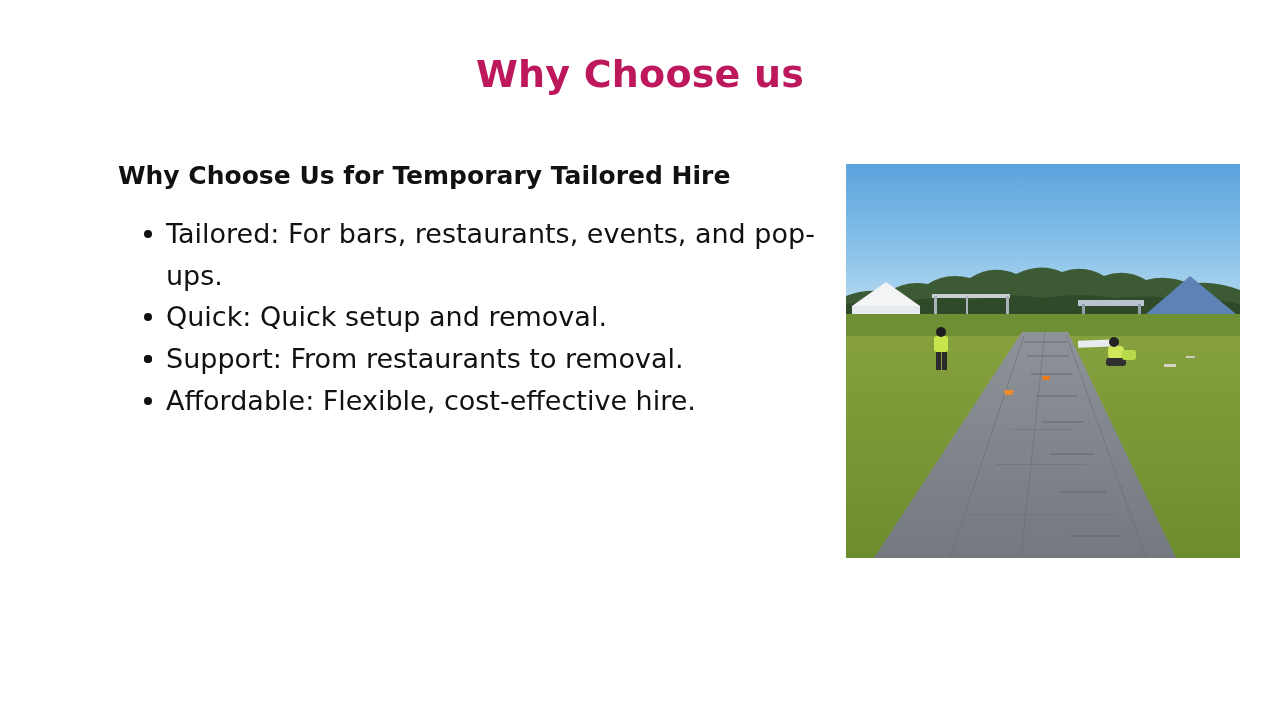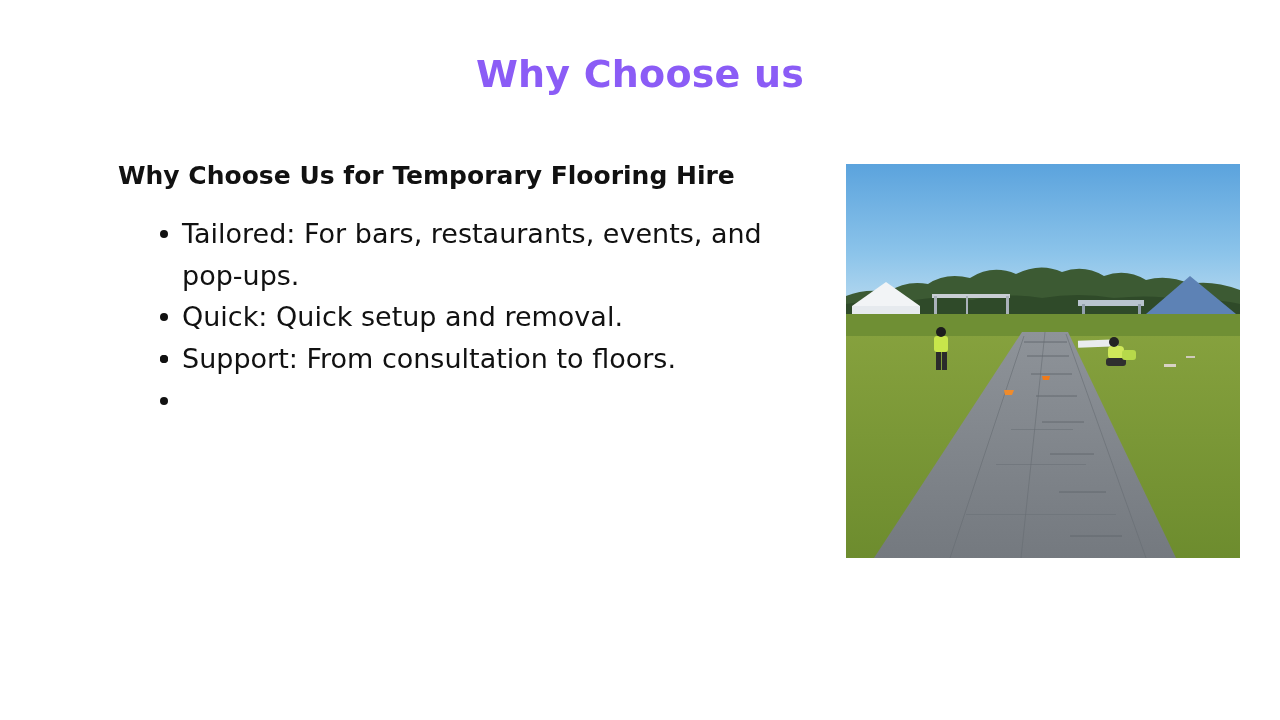--- a/index.html
+++ b/index.html
@@ -22,37 +22,37 @@
   }
   .slide-title {
     position: absolute;
     top: 52px;
     left: 0;
     width: 1280px;
     text-align: center;
     font-size: 38px;
     font-weight: bold;
     letter-spacing: 0.2px;
-    color: #8b5cf6;
+    color: #be185d;
   }
   .content-col {
     position: absolute;
     top: 160px;
     left: 118px;
     width: 700px;
   }
   .subheading {
     font-size: 25px;
     font-weight: bold;
     color: #111111;
     margin: 0 0 22px 0;
     line-height: 1.25;
   }
   .bullet-list {
-    margin: 16px;
+    margin: 0;
     padding: 0;
     list-style: none;
   }
   .bullet-list li {
     position: relative;
     font-size: 27px;
     line-height: 1.54;
     color: #111111;
     padding-left: 48px;
     margin-bottom: 0px;
@@ -80,40 +80,41 @@
   }
 </style>
 </head>
 <body>
 
 <div class="slide">
 
   <div class="slide-title">Why Choose us</div>
 
   <div class="content-col">
-    <div class="subheading">Why Choose Us for Temporary Flooring Hire</div>
+    <div class="subheading">Why Choose Us for Temporary Tailored Hire</div>
 
     <ul class="bullet-list">
       <li>
         <span class="dot"></span>
         <span>Tailored: For bars, restaurants, events, and pop-ups.</span>
       </li>
       <li>
         <span class="dot"></span>
         <span>Quick: Quick setup and removal.</span>
       </li>
       <li>
         <span class="dot"></span>
       </li>
       <li>
         <span class="dot"></span>
-        <span>Support: From consultation to floors.</span>
-      </li>
-      <li>
-        <span class="dot"></span>
+        <span>Support: From restaurants to removal.</span>
+      </li>
+      <li>
+        <span class="dot"></span>
+        <span>Affordable: Flexible, cost-effective hire.</span>
       </li>
     </ul>
   </div>
 
   <div class="photo">
     <svg width="394" height="394" viewBox="0 0 394 394" xmlns="http://www.w3.org/2000/svg" aria-hidden="true">
       <defs>
         <linearGradient id="skyGrad" x1="0" y1="0" x2="0" y2="1">
           <stop offset="0%" stop-color="#5ba3dd"></stop>
           <stop offset="60%" stop-color="#8cc4ea"></stop>

